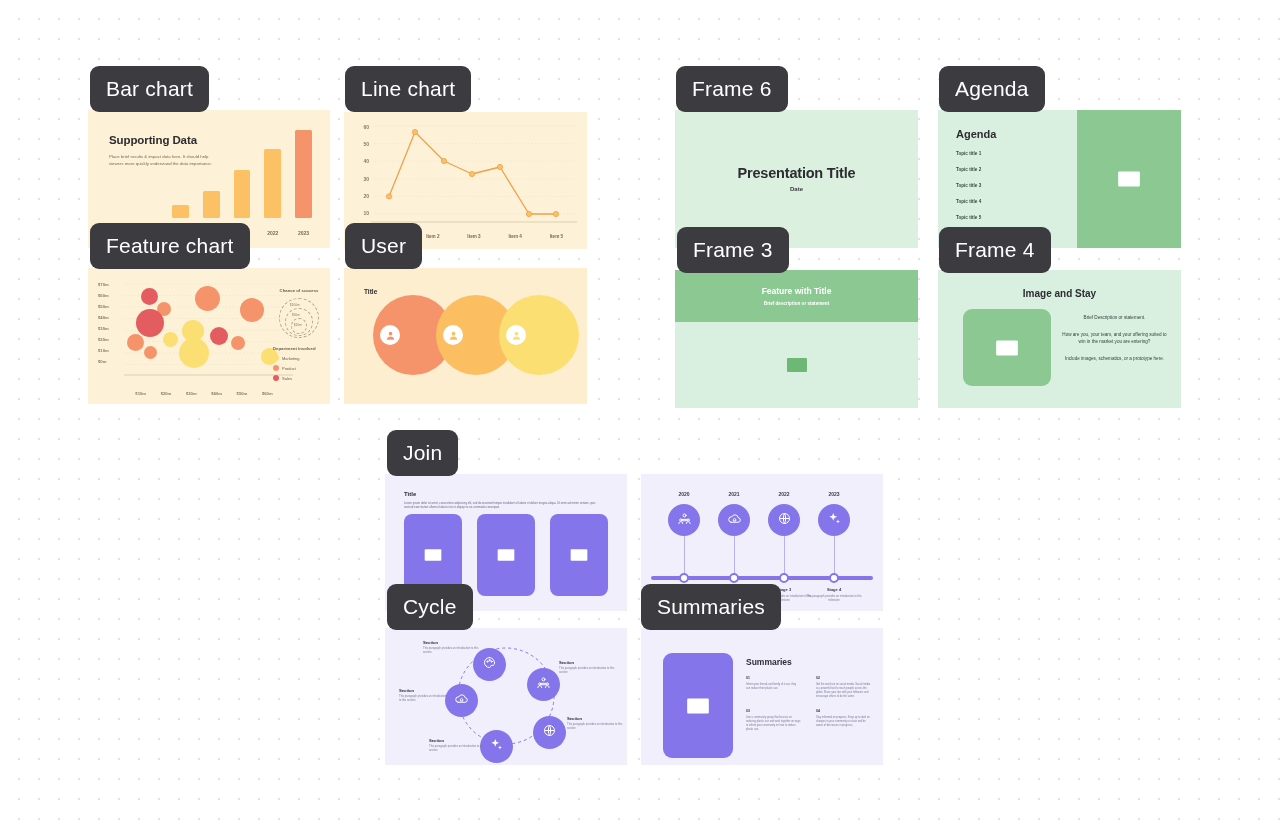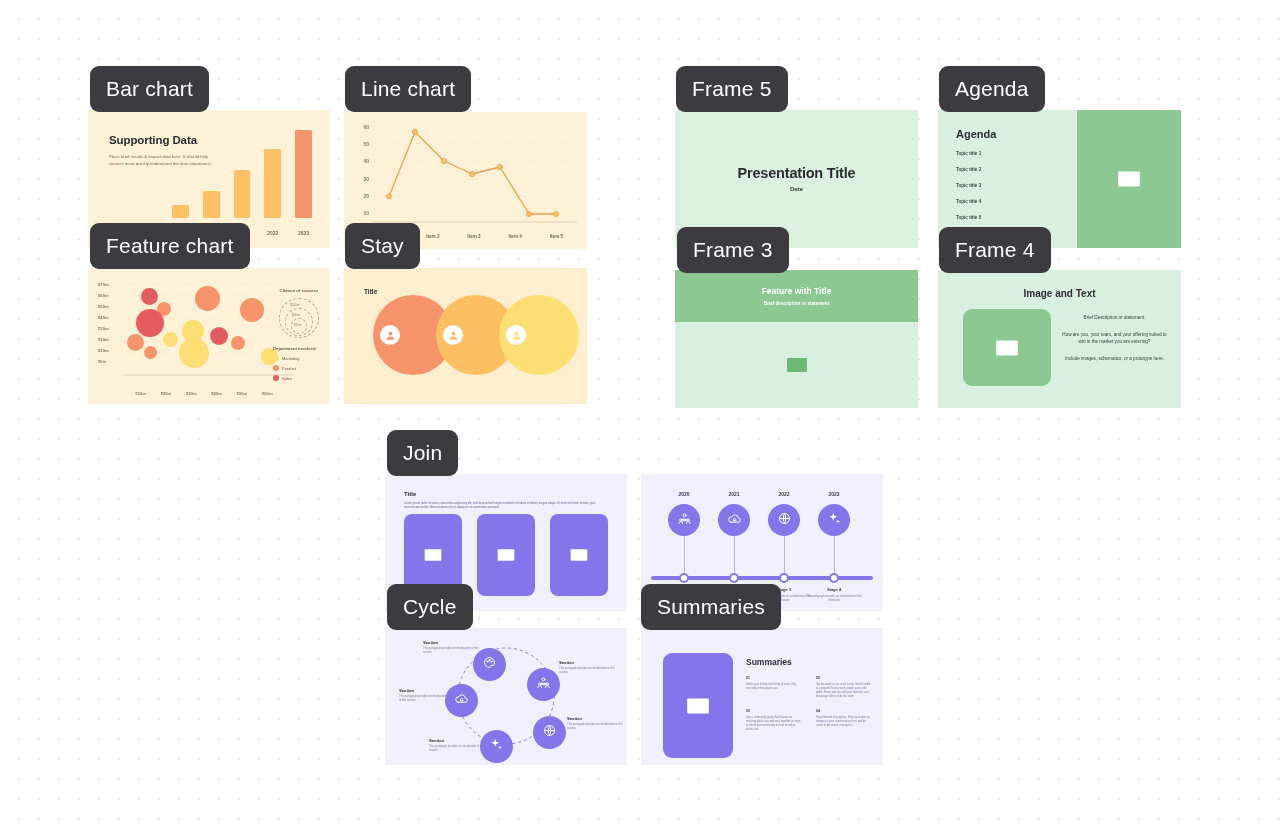--- a/index.html
+++ b/index.html
@@ -164,24 +164,24 @@
 
   .imgicon svg { display: block; }
 </style>
 </head>
 <body>
 
 <div id="canvas">
 
   <div class="badge" style="left:90px; top:66px;">Bar chart</div>
   <div class="badge" style="left:345px; top:66px;">Line chart</div>
-  <div class="badge" style="left:676px; top:66px;">Frame 5</div>
+  <div class="badge" style="left:676px; top:66px;">Frame 6</div>
   <div class="badge" style="left:939px; top:66px;">Agenda</div>
   <div class="badge" style="left:90px; top:223px;">Feature chart</div>
-  <div class="badge" style="left:345px; top:223px;">Stay</div>
+  <div class="badge" style="left:345px; top:223px;">User</div>
   <div class="badge" style="left:677px; top:227px;">Frame 3</div>
   <div class="badge" style="left:939px; top:227px;">Frame 4</div>
   <div class="badge" style="left:387px; top:430px;">Join</div>
   <div class="badge" style="left:387px; top:584px;">Cycle</div>
   <div class="badge" style="left:641px; top:584px;">Summaries</div>
 
   <div class="frame sl-cream" style="left:88px; top:110px; width:242px; height:138px;padding-left:48px;">
     <div class="bar-title">Supporting Data</div>
     <div class="bar-body">Place brief results &amp; impact data here. It should help viewers more quickly understand the data importance.</div>
     <div class="bars">
@@ -379,21 +379,21 @@
       <span class="imgicon">
         <svg width="24" height="24" viewBox="0 0 24 24" fill="#6cb874">
           <path d="M21 5H3a1 1 0 0 0-1 1v12a1 1 0 0 0 1 1h18a1 1 0 0 0 1-1V6a1 1 0 0 0-1-1zm-1 11.5L15.5 11l-3.2 4-2.1-2.6L5.5 18H20z"></path>
           <circle cx="16.5" cy="9" r="1.6"></circle>
         </svg>
       </span>
     </div>
   </div>
 
   <div class="frame sl-green-l2" style="left:938px; top:270px; width:243px; height:138px;">
-    <div class="it-title">Image and Text</div>
+    <div class="it-title">Image and Stay</div>
     <div class="it-img">
       <span class="imgicon">
         <svg width="26" height="26" viewBox="0 0 24 24" fill="#ffffff">
           <path d="M21 5H3a1 1 0 0 0-1 1v12a1 1 0 0 0 1 1h18a1 1 0 0 0 1-1V6a1 1 0 0 0-1-1zm-1 11.5L15.5 11l-3.2 4-2.1-2.6L5.5 18H20z"></path>
           <circle cx="16.5" cy="9" r="1.6"></circle>
         </svg>
       </span>
     </div>
     <div class="it-col">
       <p>Brief Description or statement.</p>

